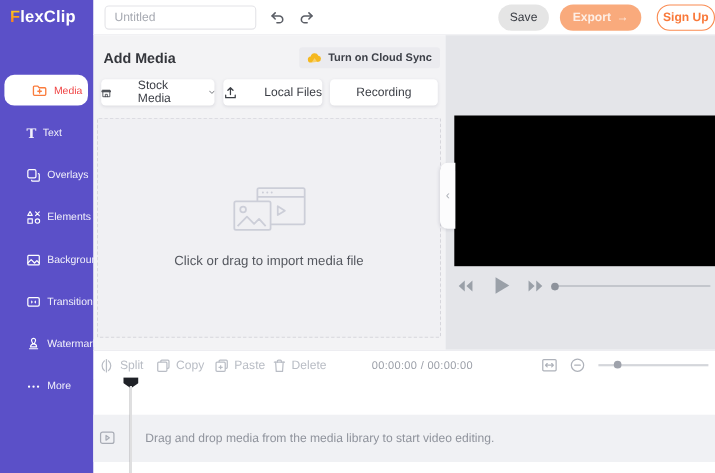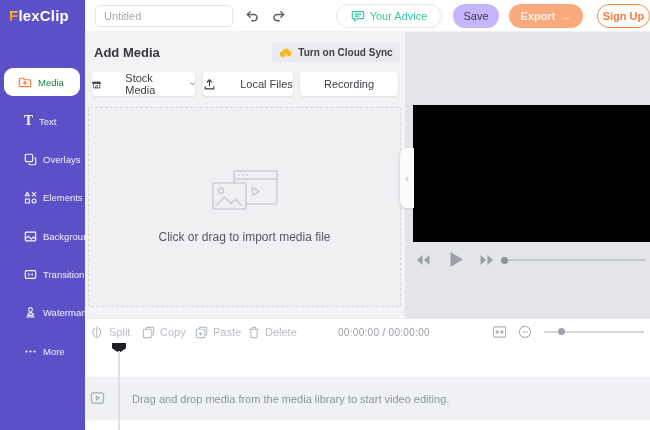--- a/index.html
+++ b/index.html
@@ -16,36 +16,36 @@
   .logo { position:absolute; left:9px; top:7px; font-size:15px; font-weight:700; color:#fff; letter-spacing:.2px; }
   .logo .f {
     background:linear-gradient(180deg,#ffc31f 20%,#f7731f 90%);
     -webkit-background-clip:text; background-clip:text; color:transparent;
   }
   .nav-item { position:absolute; left:0; width:85px; height:20px; display:flex; align-items:center;
               padding-left:24px; gap:6px; color:rgba(255,255,255,.92); cursor:pointer; }
   .nav-item .lbl { font-size:9.5px; }
   .nav-item svg { flex:0 0 auto; }
   .nav-item.active { left:4px; width:76px; height:28px; background:#fff; border-radius:9px;
-                     padding-left:14px; color:#15803d; }
+                     padding-left:25px; color:#ef4444; }
   .serifT { font-family:"DejaVu Serif", serif; font-size:12px; font-weight:700; line-height:1; }
 
   
   .topbar { position:absolute; left:85px; top:0; width:565px; height:32px; background:#fff;
             border-bottom:1px solid #f0f0f3; }
   .title-input { position:absolute; left:10px; top:5px; width:138px; height:22px;
                  border:1px solid #e4e4e8; border-radius:4px; padding:0 8px; font-size:11px;
                  color:#3a3d44; font-family:"Liberation Sans",sans-serif; outline:none; }
   .title-input::placeholder { color:#a7aab2; }
   .icon-btn { position:absolute; top:7px; width:18px; height:18px; color:#5a5d65;
               display:flex; align-items:center; justify-content:center; cursor:pointer; }
   .pill { position:absolute; top:4px; height:24px; border-radius:12px; display:flex;
           align-items:center; justify-content:center; font-size:11px; cursor:pointer; gap:5px; }
   .advice { left:251px; width:106px; background:#fff; border:1px solid #e9e9ed; color:#35c9a4; }
-  .save   { left:368px; width:46px; background:#c4b5fd; color:#383b42; }
+  .save   { left:368px; width:46px; background:#e5e5e5; color:#383b42; }
   .export { left:424px; width:74px; background:#f9aa7c; color:rgba(255,255,255,.8); font-weight:600;text-align:right; }
   .signup { left:512px; width:53px; background:#fff; border:1.5px solid #fa8a50; color:#f9793a; font-weight:600; }
 
   
   .media-panel { position:absolute; left:85px; top:32px; width:320px; height:286px; background:#f3f3f5; }
   .panel-title { position:absolute; left:9px; top:13px; font-size:13px; font-weight:700; color:#34363c; }
   .cloudsync { position:absolute; left:187px; top:11px; width:128px; height:19px; background:#ebebef;
                border-radius:3px; display:flex; align-items:center; justify-content:center; gap:5px;
                font-size:10px; font-weight:700; color:#3d4048; cursor:pointer; }
   .tabbtn { position:absolute; top:40px; height:24px; background:#fff; border-radius:4px;
@@ -188,27 +188,20 @@
         <path d="M2.5 4.8h7a3.4 3.4 0 0 1 0 6.8H7.2"></path>
     </svg>
   </div>
   <div class="icon-btn" style="left:184px">
     <svg width="15" height="13" viewBox="0 0 16 14" fill="none" stroke="currentColor" stroke-width="1.5" stroke-linecap="round" stroke-linejoin="round">
       <path d="M10.5 1.8l3 3-3 3"></path>
         <path d="M13.5 4.8h-7a3.4 3.4 0 0 0 0 6.8h2.3"></path>
     </svg>
   </div>
 
-  <div class="pill advice">
-    <svg width="14" height="13" viewBox="0 0 16 14" fill="none" stroke="#2fc5a0" stroke-width="1.3" stroke-linecap="round" stroke-linejoin="round">
-      <path d="M2.5 1.5h11a1 1 0 0 1 1 1v6a1 1 0 0 1-1 1H7l-2.8 2.5V9.5H2.5a1 1 0 0 1-1-1v-6a1 1 0 0 1 1-1z"></path>
-      <path d="M4.8 4.3h6.4M4.8 6.6h4.4"></path>
-    </svg>
-    <span>Your Advice</span>
-  </div>
 
   <div class="pill save">
     <span>Save</span>
   </div>
 
   <div class="pill export">
     <span>Export</span>
     <span>→</span>
   </div>
 

